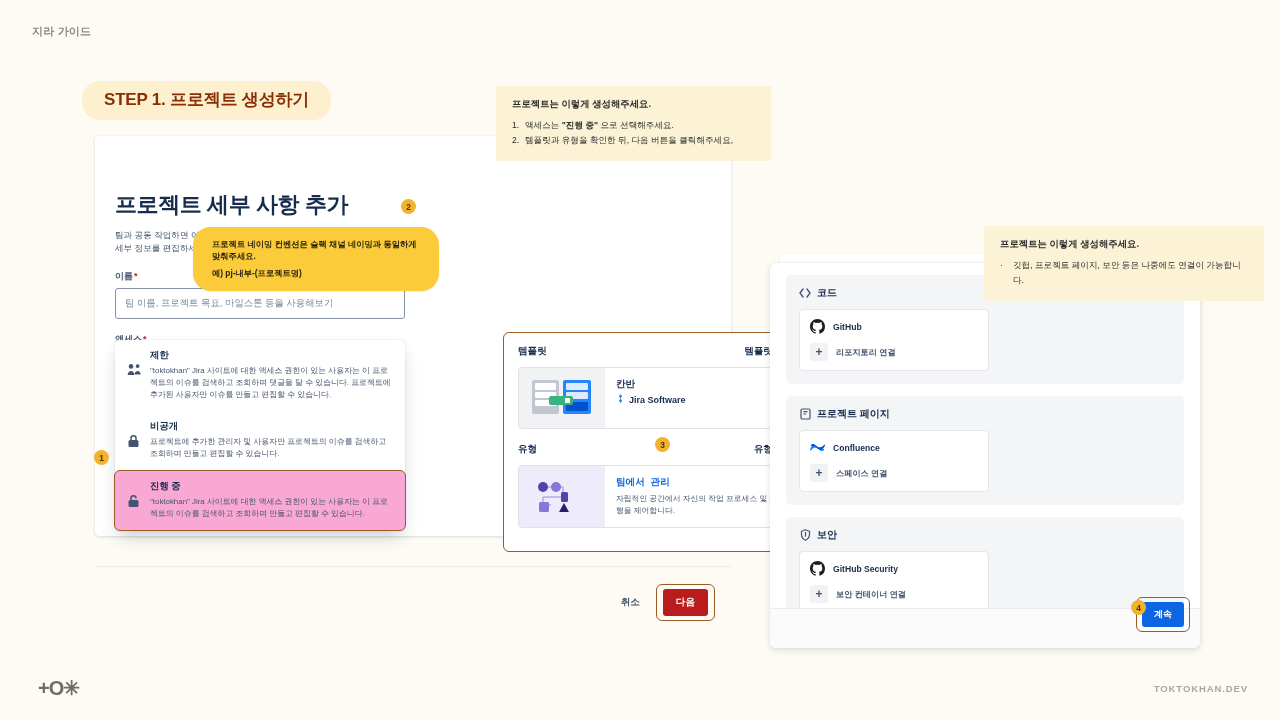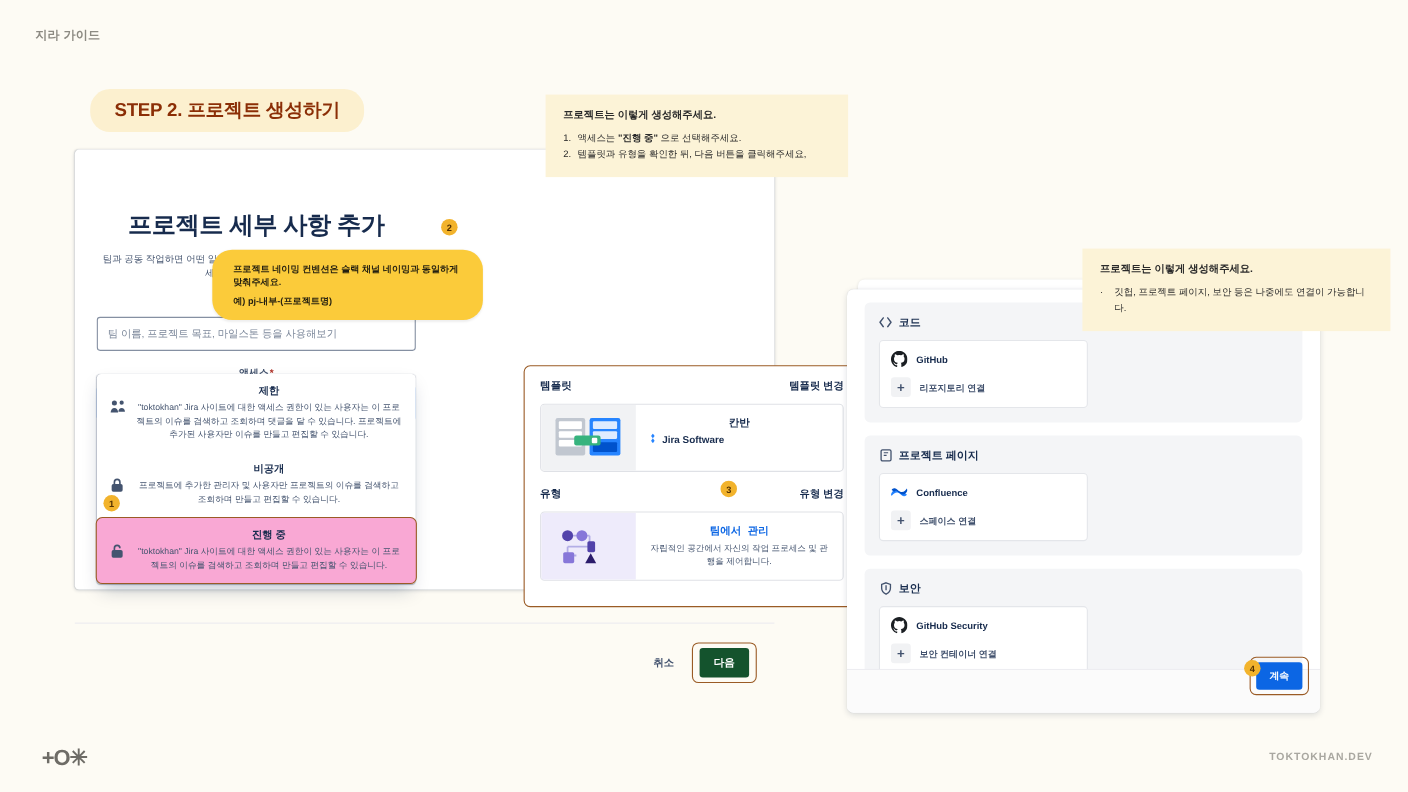--- a/index.html
+++ b/index.html
@@ -29,24 +29,23 @@
   .step-pill{
     position:absolute; left:82px; top:81px;
     background:#FCF0CF; border-radius:18px;
     padding:7px 22px 9px 22px;
     font-size:17px; font-weight:700; color:#8B2E06;
     letter-spacing:-.2px;
   }
 
   
   .jira-card{
-    position:absolute; left:68px; top:136px; width:636px; height:400px;
+    position:absolute; left:95px; top:136px; width:636px; height:400px;
     background:#fff; border-radius:4px;
     box-shadow:0 1px 3px rgba(9,30,66,.14), 0 0 1px rgba(9,30,66,.1);
-    text-align:center;
   }
   .jira-body{ position:relative; width:100%; height:100%; }
 
   .form-col{ position:absolute; left:20px; top:54px; width:290px; }
   .form-title{
     font-size:22px; font-weight:700; color:#172b4d; letter-spacing:-.4px;
   }
   .form-desc{
     margin-top:9px; font-size:8.6px; line-height:1.55; color:#44546f;
   }
@@ -120,21 +119,21 @@
   }
   .btn-ghost{
     font-size:9.4px; font-weight:700; color:#42526e; padding:7px 10px; border-radius:3px;
     background:transparent;
   }
   .next-wrap{
     border:1.5px solid #9A5B25; border-radius:6px; padding:4px 6px;
     position:relative;
   }
   .btn-primary{
-    background:#14532d; color:#fff; font-size:9.6px; font-weight:700;
+    background:#b91c1c; color:#fff; font-size:9.6px; font-weight:700;
     padding:7px 13px; border-radius:3px; display:inline-block;
   }
 
   
   .right-stack{ position:absolute; left:770px; top:254px; width:430px; height:394px; }
   .stack-back{
     position:absolute; left:10px; right:10px; top:0; height:26px;
     background:#fff; border-radius:6px 6px 0 0;
     box-shadow:0 1px 3px rgba(9,30,66,.13);
   }
@@ -218,21 +217,21 @@
   #badge-1{ left:94px; top:450px; }
   #badge-2{ left:401px; top:199px; }
   #badge-3{ left:655px; top:437px; }
   #badge-4{ left:1131px; top:600px; }
 </style>
 </head>
 <body>
 
 <div class="page-kicker">지라 가이드</div>
 
-<div class="step-pill">STEP 2. 프로젝트 생성하기</div>
+<div class="step-pill">STEP 1. 프로젝트 생성하기</div>
 
 <div class="jira-card">
   <div class="jira-body">
 
     <div class="form-col">
       <div class="form-title">프로젝트 세부 사항 추가</div>
       <div class="form-desc">팀과 공동 작업하면 어떤 일이 가능한지 확인해보세요. 언제든지 프로젝트 세부 정보를 편집하세요.</div>
 
       <div class="field-label">
         <span>이름</span><span class="req">*</span>

